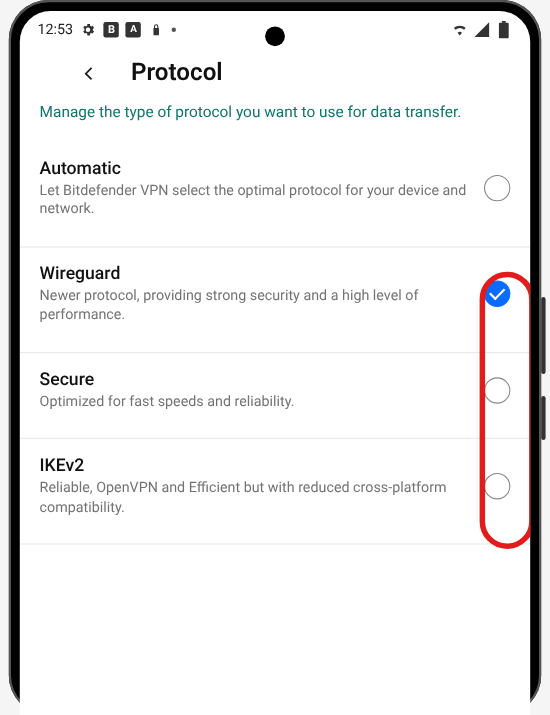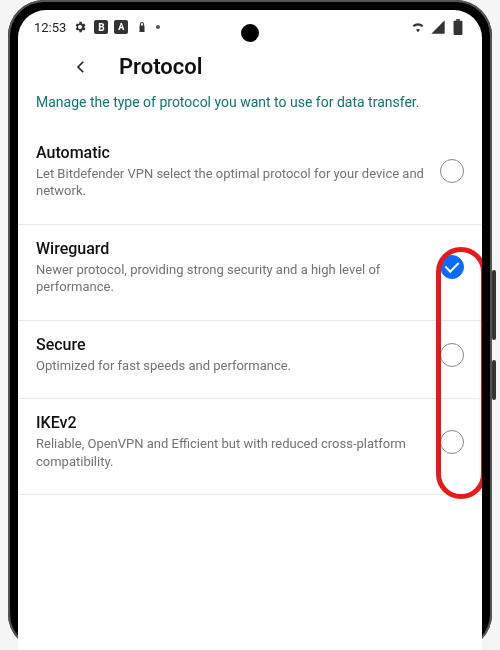--- a/index.html
+++ b/index.html
@@ -223,21 +223,21 @@
         <div class="item-text">
           <div class="item-title">Wireguard</div>
           <div class="item-desc">Newer protocol, providing strong security and a high level of performance.</div>
         </div>
         <div class="radio selected"></div>
       </div>
 
       <div class="item">
         <div class="item-text">
           <div class="item-title">Secure</div>
-          <div class="item-desc">Optimized for fast speeds and performance.</div>
+          <div class="item-desc">Optimized for fast speeds and reliability.</div>
         </div>
         <div class="radio"></div>
       </div>
 
       <div class="item">
         <div class="item-text">
           <div class="item-title">IKEv2</div>
           <div class="item-desc">Reliable, OpenVPN and Efficient but with reduced cross-platform compatibility.</div>
         </div>
         <div class="radio"></div>

